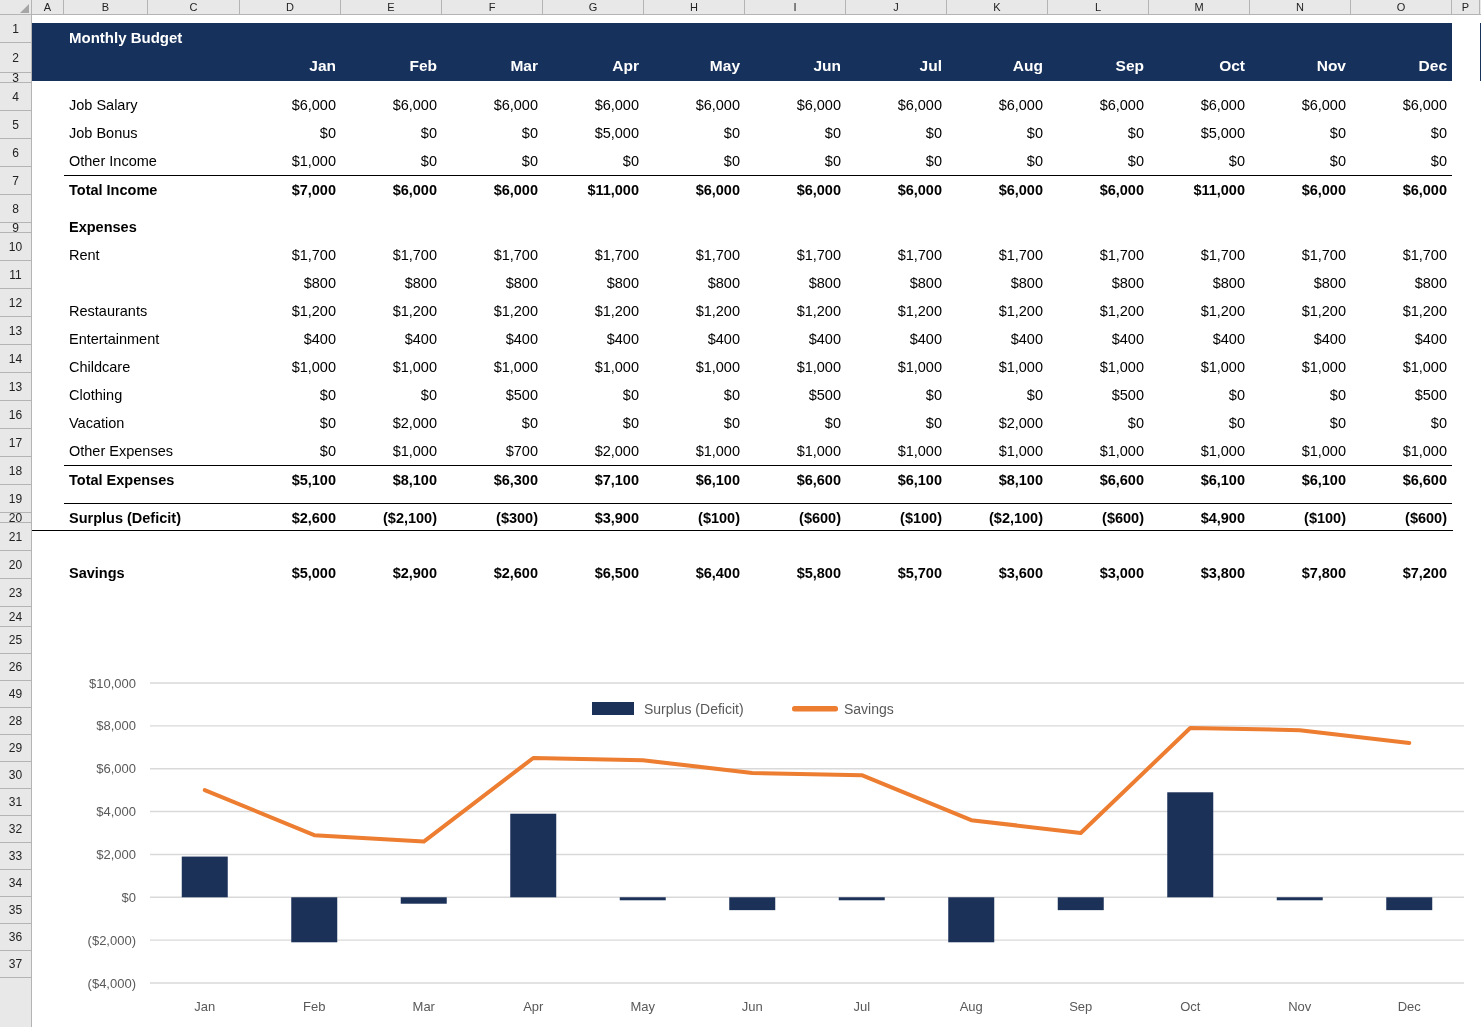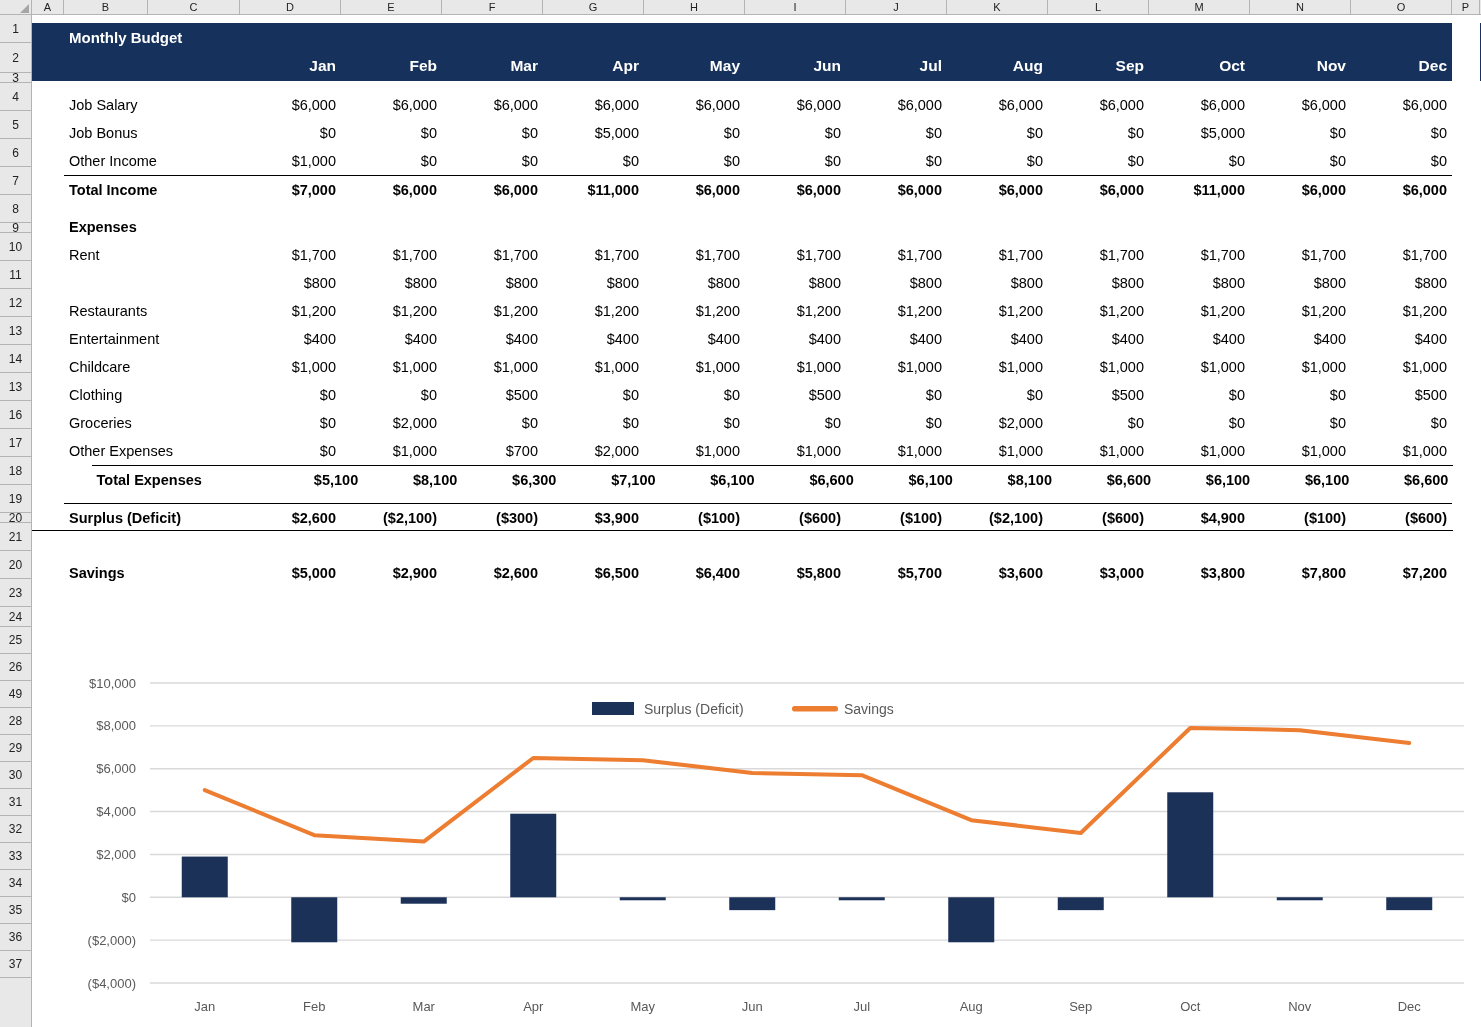--- a/index.html
+++ b/index.html
@@ -432,21 +432,21 @@
           <div class="cell num" style="width: 101px;">$0</div>
           <div class="cell num" style="width: 101px;">$0</div>
           <div class="cell num" style="width: 101px;">$500</div>
           <div class="cell num" style="width: 101px;">$0</div>
           <div class="cell num" style="width: 101px;">$0</div>
           <div class="cell num" style="width: 101px;">$500</div>
           <div class="cell num" style="width: 28px;"></div>
         </div>
         <div class="srow" style="height: 28px;">
           <div class="cell lbl" style="width: 32px;"></div>
-          <div class="cell lbl" style="width: 176px;">Groceries</div>
+          <div class="cell lbl" style="width: 176px;">Vacation</div>
           <div class="cell num" style="width: 101px;">$0</div>
           <div class="cell num" style="width: 101px;">$2,000</div>
           <div class="cell num" style="width: 101px;">$0</div>
           <div class="cell num" style="width: 101px;">$0</div>
           <div class="cell num" style="width: 101px;">$0</div>
           <div class="cell num" style="width: 101px;">$0</div>
           <div class="cell num" style="width: 101px;">$0</div>
           <div class="cell num" style="width: 101px;">$2,000</div>
           <div class="cell num" style="width: 101px;">$0</div>
           <div class="cell num" style="width: 101px;">$0</div>
@@ -466,21 +466,21 @@
           <div class="cell num" style="width: 101px;">$1,000</div>
           <div class="cell num" style="width: 101px;">$1,000</div>
           <div class="cell num" style="width: 101px;">$1,000</div>
           <div class="cell num" style="width: 101px;">$1,000</div>
           <div class="cell num" style="width: 101px;">$1,000</div>
           <div class="cell num" style="width: 101px;">$1,000</div>
           <div class="cell num" style="width: 28px;"></div>
         </div>
         <div class="srow" style="height: 28px;">
           <div class="cell lbl" style="width: 32px;"></div>
-          <div class="cell lbl bold tline" style="width: 176px; margin-left: 28px;">Total Expenses</div>
+          <div class="cell lbl bold tline" style="width: 176px;">Total Expenses</div>
           <div class="cell num bold tline" style="width: 101px;">$5,100</div>
           <div class="cell num bold tline" style="width: 101px;">$8,100</div>
           <div class="cell num bold tline" style="width: 101px;">$6,300</div>
           <div class="cell num bold tline" style="width: 101px;">$7,100</div>
           <div class="cell num bold tline" style="width: 101px;">$6,100</div>
           <div class="cell num bold tline" style="width: 101px;">$6,600</div>
           <div class="cell num bold tline" style="width: 101px;">$6,100</div>
           <div class="cell num bold tline" style="width: 101px;">$8,100</div>
           <div class="cell num bold tline" style="width: 101px;">$6,600</div>
           <div class="cell num bold tline" style="width: 101px;">$6,100</div>

